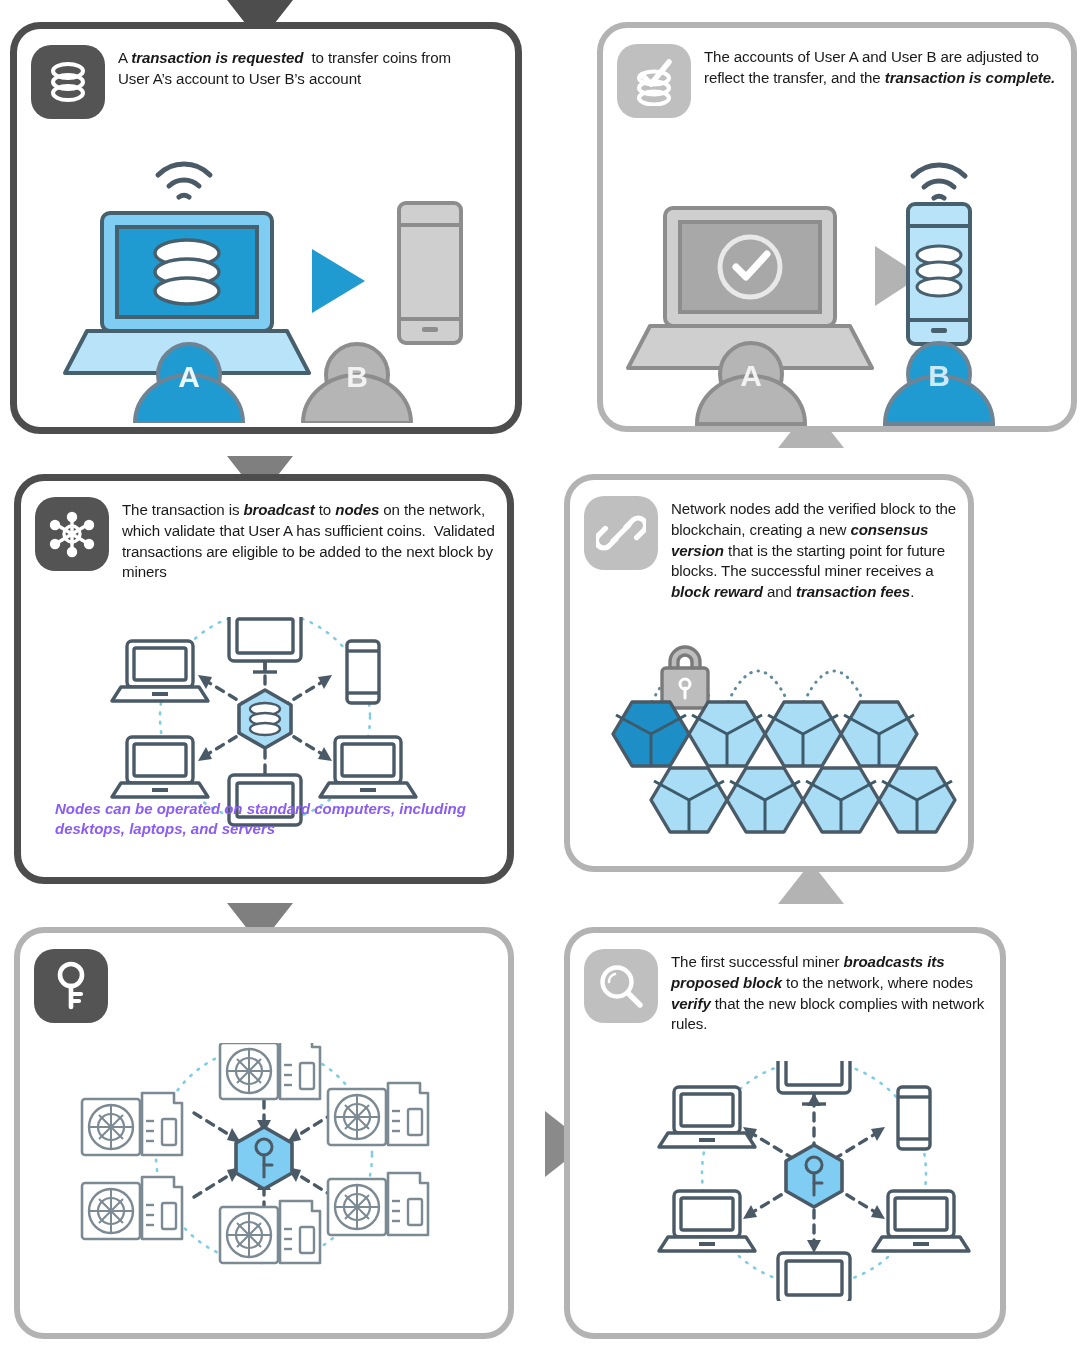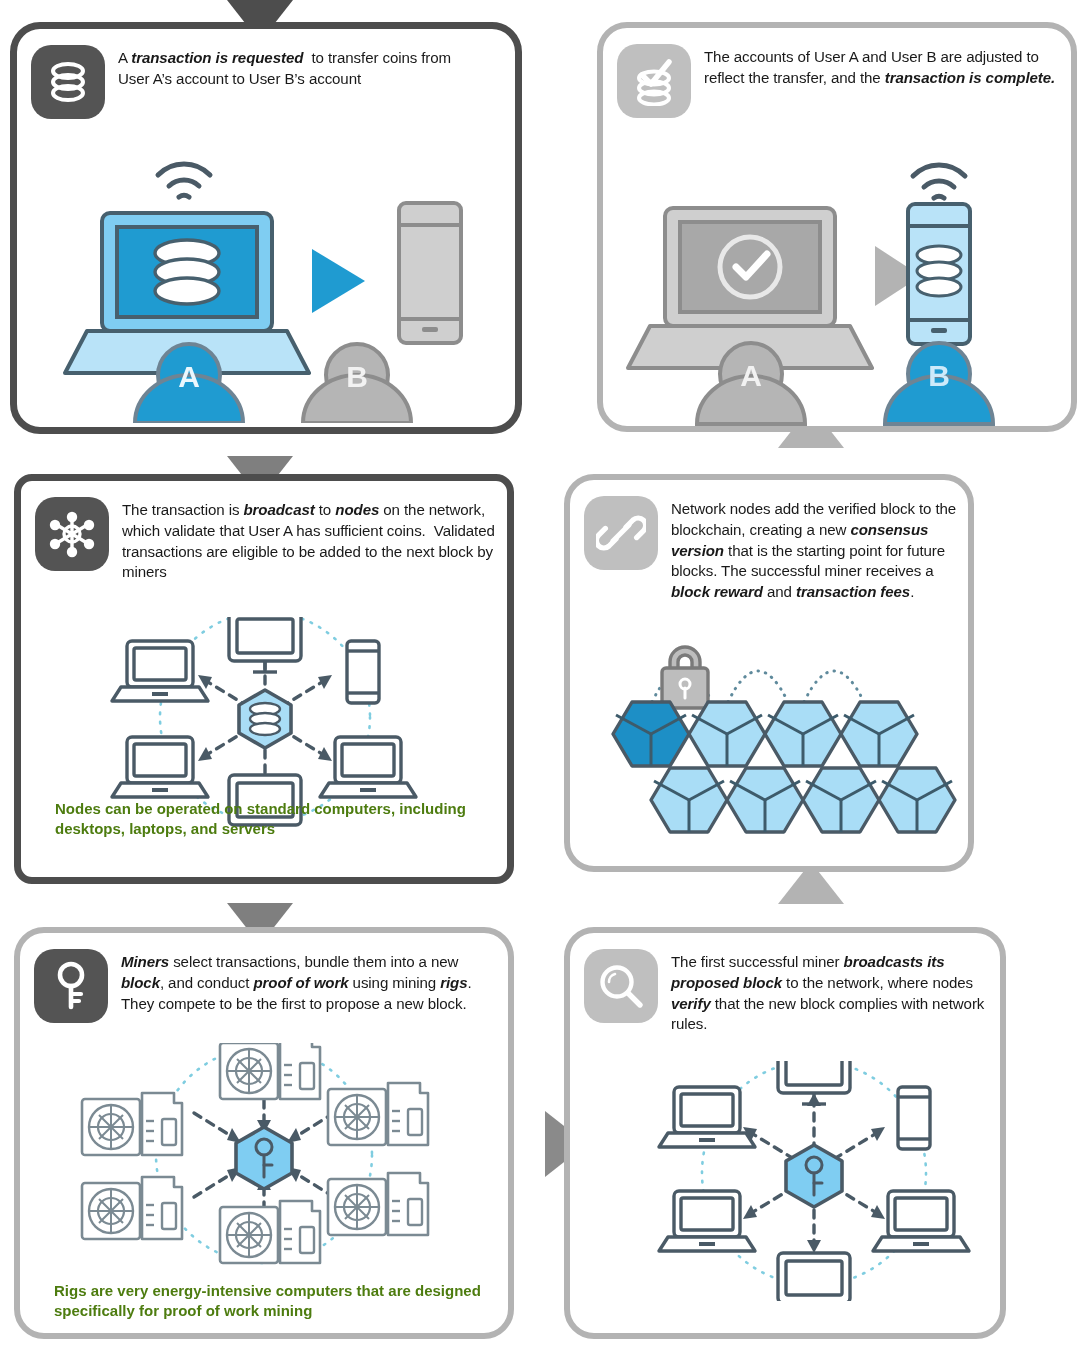--- a/index.html
+++ b/index.html
@@ -53,22 +53,23 @@
     padding-top: 3px;
     color: #191919;
   }
   .ptext b { font-weight: bold; font-style: italic; }
 
   .footnote {
     position: absolute;
     left: 34px; right: 13px;
     font-size: 15px;
     line-height: 1.35;
+    font-style: italic;
     font-weight: bold;
-    color: #4d7c0f;
+    color: #8b5cf6;
   }
 
   .art { position: absolute; left: 0; right: 0; }
 
   
   .conn { position: absolute; width: 0; height: 0; }
   .conn.down-dark {
     border-left: 33px solid transparent;
     border-right: 33px solid transparent;
     border-top: 42px solid #4d4d4d;
@@ -225,21 +226,21 @@
 
         <g>
           <circle cx="336" cy="228" r="31" fill="#1f9bd1" stroke="#6e8494" stroke-width="4"></circle>
           <path d="M282 278 a54 48 0 0 1 108 0 Z" fill="#1f9bd1" stroke="#6e8494" stroke-width="4"></path>
           <text x="336" y="240" font-family="'Liberation Sans',sans-serif" font-size="30" font-weight="bold" fill="#cdeafa" text-anchor="middle">B</text>
         </g>
       </svg>
     </div>
   </div>
 
-  <div class="panel dark" style="left:14px; top:474px; width:500px; height:410px;border-radius:18px;">
+  <div class="panel dark" style="left:14px; top:474px; width:500px; height:410px;">
     <div class="panel-head">
       <div class="badge dark">
         <svg width="52" height="52" viewBox="0 0 52 52">
           <g stroke="#fff" stroke-width="3.4" fill="none">
             <line x1="26" y1="26" x2="26" y2="10"></line>
             <line x1="26" y1="26" x2="41" y2="17"></line>
             <line x1="26" y1="26" x2="41" y2="35"></line>
             <line x1="26" y1="26" x2="26" y2="42"></line>
             <line x1="26" y1="26" x2="11" y2="35"></line>
             <line x1="26" y1="26" x2="11" y2="17"></line>
@@ -442,23 +443,20 @@
   <div class="panel light" style="left:14px; top:927px; width:500px; height:412px;">
     <div class="panel-head">
       <div class="badge dark">
         <svg width="46" height="50" viewBox="0 0 46 50">
           <circle cx="23" cy="14" r="11" fill="none" stroke="#fff" stroke-width="4.6"></circle>
           <circle cx="23" cy="14" r="3.4" fill="#545454"></circle>
           <line x1="23" y1="25" x2="23" y2="46" stroke="#fff" stroke-width="4.6" stroke-linecap="round"></line>
           <line x1="23" y1="33" x2="33" y2="33" stroke="#fff" stroke-width="4.2" stroke-linecap="round"></line>
           <line x1="23" y1="40" x2="31" y2="40" stroke="#fff" stroke-width="4.2" stroke-linecap="round"></line>
         </svg>
-      </div>
-      <div class="ptext" style="max-width:382px;">
-        <b>Miners</b> select transactions, bundle them into a new <b>block</b>, and conduct <b>proof of work</b> using mining <b>rigs</b>. They compete to be the first to propose a new block.
       </div>
     </div>
 
     <div class="art" style="top:110px;">
       <svg width="488" height="226" viewBox="0 0 488 226">
         <circle cx="244" cy="112" r="108" fill="none" stroke="#7fcde0" stroke-width="2.6" stroke-dasharray="1.5 8" stroke-linecap="round"></circle>
 
         <g stroke="#4a5a66" stroke-width="3.4" fill="none" stroke-dasharray="8 7" stroke-linecap="round">
           <line x1="244" y1="42" x2="244" y2="84"></line>
           <line x1="244" y1="182" x2="244" y2="140"></line>
@@ -557,23 +555,20 @@
           <rect x="80" y="28" width="14" height="26" rx="2" fill="none" stroke="#7b8a93" stroke-width="2.4"></rect>
           <g stroke="#7b8a93" stroke-width="2.4">
               <line x1="64" y1="30" x2="72" y2="30"></line>
               <line x1="64" y1="40" x2="72" y2="40"></line>
               <line x1="64" y1="50" x2="72" y2="50"></line>
             </g>
         </g>
       </svg>
     </div>
 
-    <div class="footnote" style="top:348px;">
-      Rigs are very energy-intensive computers that are designed specifically for proof of work mining
-    </div>
   </div>
 
   <div class="panel light" style="left:564px; top:927px; width:442px; height:412px;">
     <div class="panel-head">
       <div class="badge light">
         <svg width="50" height="50" viewBox="0 0 50 50">
           <circle cx="21" cy="21" r="14.5" fill="none" stroke="#fff" stroke-width="4.4"></circle>
           <path d="M13 21 a8 8 0 0 1 6 -8" fill="none" stroke="#fff" stroke-width="2.6" stroke-linecap="round"></path>
           <line x1="32" y1="32" x2="44" y2="44" stroke="#fff" stroke-width="5.4" stroke-linecap="round"></line>
         </svg>

